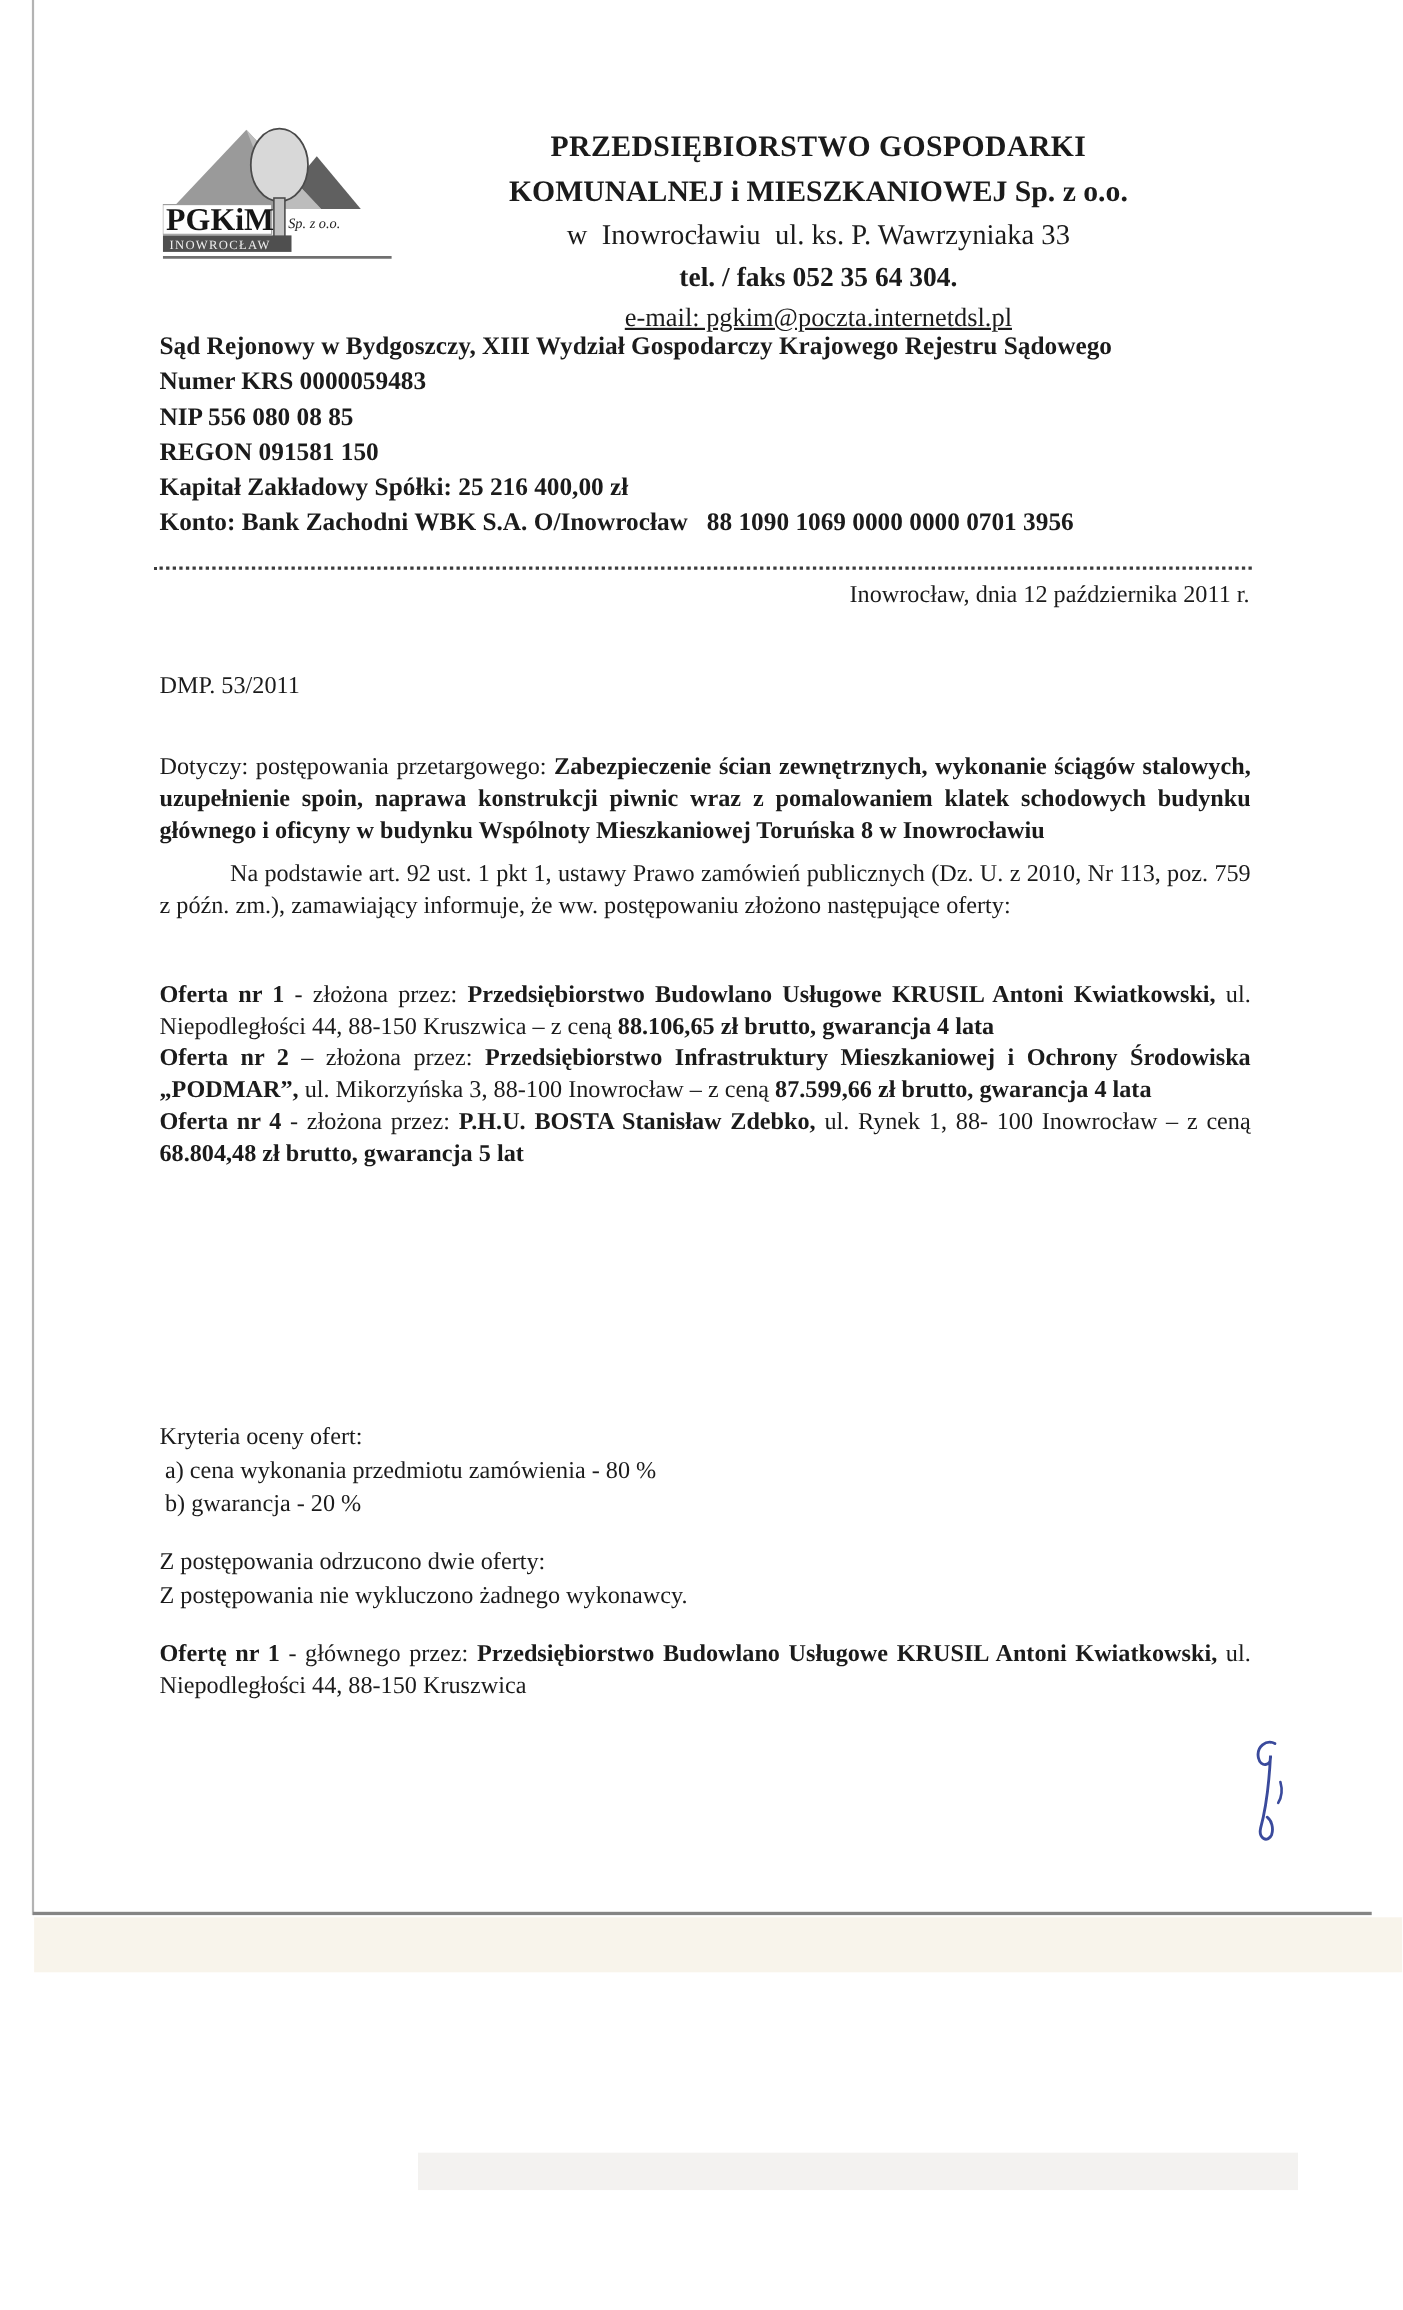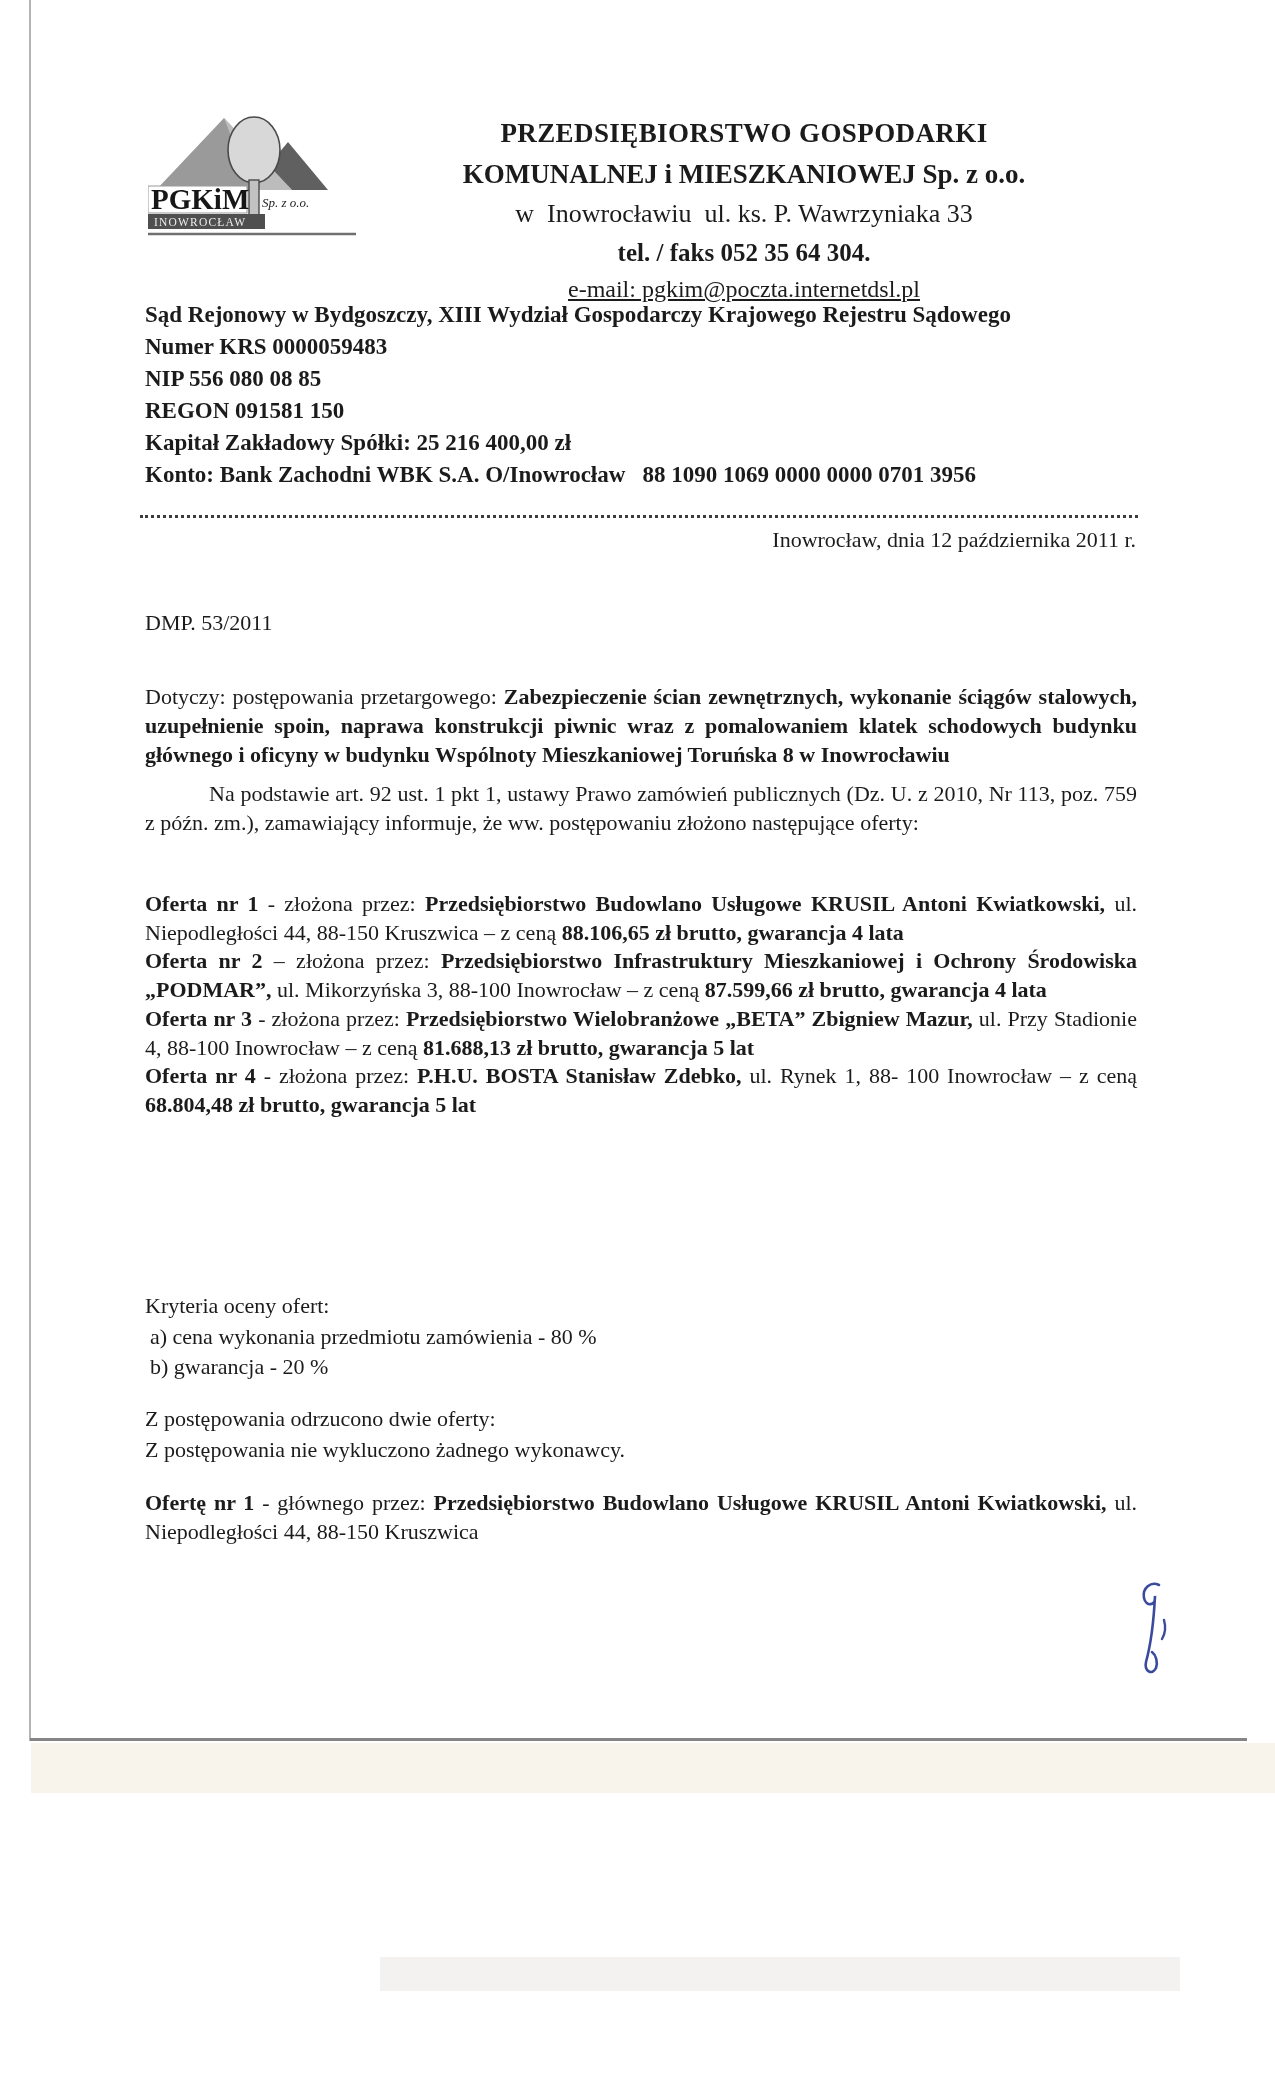--- a/index.html
+++ b/index.html
@@ -79,21 +79,20 @@
 
   <div id="refnum" class="abs">DMP. 53/2011</div>
 
   <p id="subject" class="abs just"><span>Dotyczy: postępowania przetargowego: </span><span class="b">Zabezpieczenie ścian zewnętrznych, wykonanie ściągów stalowych, uzupełnienie spoin, naprawa konstrukcji piwnic wraz z pomalowaniem klatek schodowych budynku głównego i oficyny w budynku Wspólnoty Mieszkaniowej Toruńska 8 w Inowrocławiu</span></p>
 
   <p id="intro" class="abs just">Na podstawie art. 92 ust. 1 pkt 1, ustawy Prawo zamówień publicznych (Dz. U. z 2010, Nr 113, poz. 759 z późn. zm.), zamawiający informuje, że ww. postępowaniu złożono następujące oferty:</p>
 
   <div id="offers" class="abs just">
     <p><span class="b">Oferta nr 1</span><span> - złożona przez: </span><span class="b">Przedsiębiorstwo Budowlano Usługowe KRUSIL Antoni Kwiatkowski,</span><span> ul. Niepodległości 44, 88-150 Kruszwica – z ceną </span><span class="b">88.106,65 zł brutto, gwarancja 4 lata</span></p>
     <p><span class="b">Oferta nr 2</span><span> – złożona przez: </span><span class="b">Przedsiębiorstwo Infrastruktury Mieszkaniowej i Ochrony Środowiska „PODMAR”,</span><span> ul. Mikorzyńska 3, 88-100 Inowrocław – z ceną </span><span class="b">87.599,66 zł brutto, gwarancja 4 lata</span></p>
-    <p><span class="b">Oferta nr 3</span><span> - złożona przez: </span><span class="b">Przedsiębiorstwo Wielobranżowe „BETA” Zbigniew Mazur,</span><span> ul. Przy Stadionie 4, 88-100 Inowrocław – z ceną </span><span class="b">81.688,13 zł brutto, gwarancja 5 lat</span></p>
     <p><span class="b">Oferta nr 4</span><span> - złożona przez: </span><span class="b">P.H.U. BOSTA Stanisław Zdebko,</span><span> ul. Rynek 1, 88- 100 Inowrocław – z ceną </span><span class="b">68.804,48 zł brutto, gwarancja 5 lat</span></p>
   </div>
 
   <div id="criteria" class="abs">
     <div>Kryteria oceny ofert:</div>
     <div class="item">a) cena wykonania przedmiotu zamówienia - 80 %</div>
     <div class="item">b) gwarancja - 20 %</div>
   </div>
 
   <div id="notes" class="abs">

